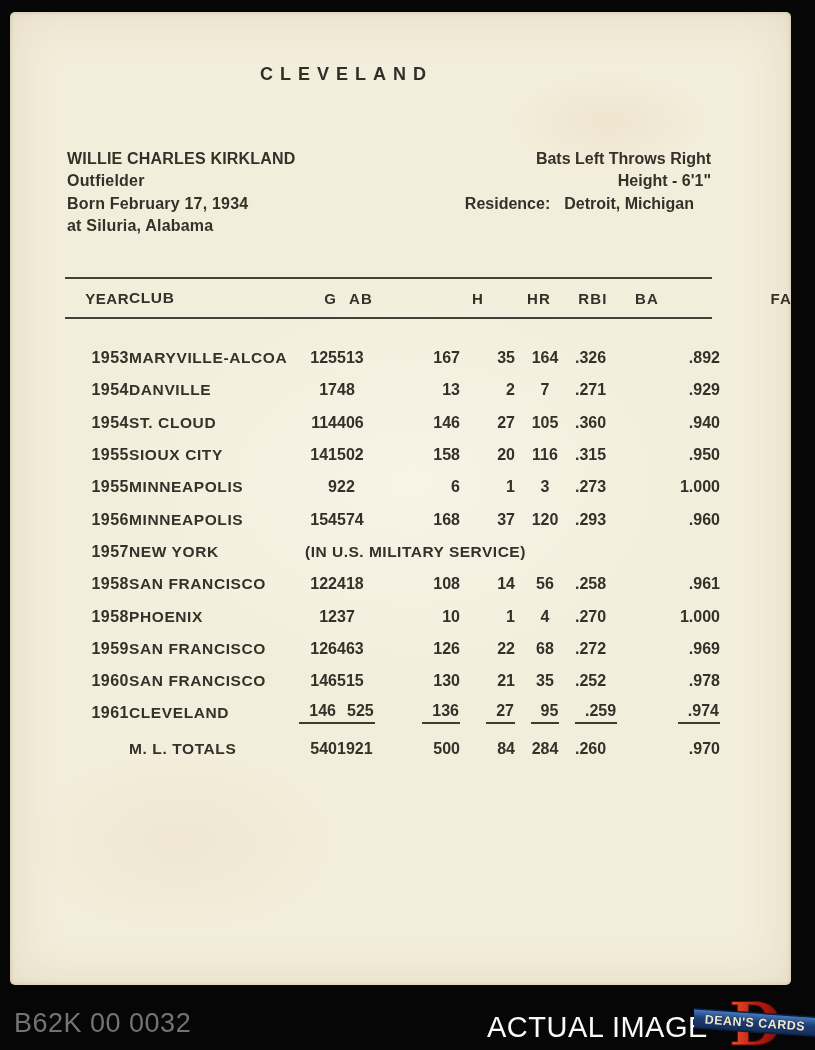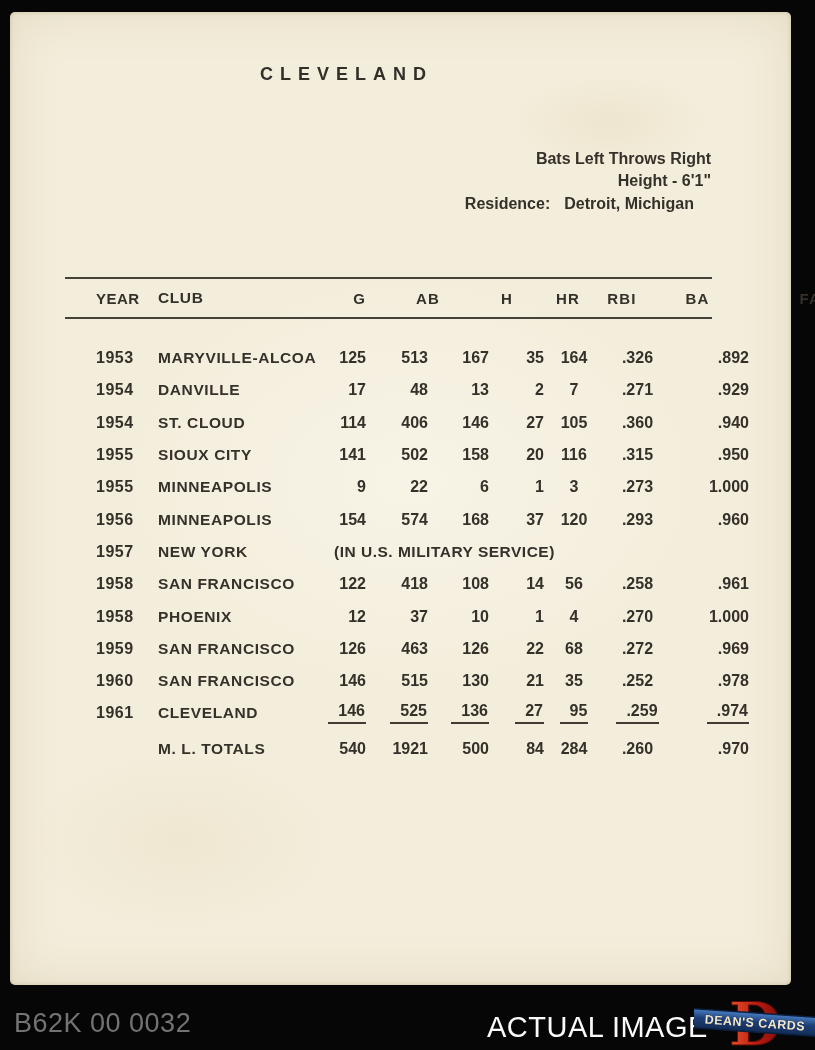--- a/index.html
+++ b/index.html
@@ -35,28 +35,28 @@
   .bio-right .residence-line { margin-right:17px; }
   .bio-right .residence-line .gap { display:inline-block; width:14px; }
   
   .stats { position:absolute; left:55px; top:265px; width:655px; font-weight:700; }
   .rule { width:647px; border-top:2px solid #46403a; }
   .hdr  { display:flex; height:38px; align-items:center; font-size:15px; letter-spacing:1.2px; }
   .rows { margin-top:23px; }
   .row  { display:flex; height:32.3px; align-items:center; font-size:16px; }
   .totals-row { margin-top:3px; }
   .c { flex:none; white-space:nowrap; }
-  .c.year { width:62px;  text-align:left; padding-left:2px; letter-spacing:.5px;margin-left:29px; }
+  .c.year { width:62px;  text-align:right; padding-left:2px; letter-spacing:.5px; }
   .c.club { width:153px; text-align:left; font-size:15.5px; letter-spacing:.6px; }
   .c.n1 { width:55px; text-align:right; }
-  .c.n2 { width:62px; text-align:right; }
+  .c.n2 { width:62px; text-align:left; }
   .c.n3 { width:61px; text-align:right; }
   .c.n4 { width:55px; text-align:right; }
   .c.n5 { width:60px; text-align:center; }
-  .c.n6 { width:67px; text-align:center; }
+  .c.n6 { width:67px; text-align:left; }
   .c.n7 { width:78px; text-align:right; }
   .hdr .c.n1,.hdr .c.n2,.hdr .c.n3,.hdr .c.n4,.hdr .c.n5,.hdr .c.n6,.hdr .c.n7 { padding-right:12px; }
   .c.note { flex:1; text-align:left; padding-left:23px; font-size:15.5px; letter-spacing:.5px; }
   .row-u .c span { display:inline-block; border-bottom:2px solid #413b34; padding:0 1px 2px 10px; }
   
   .footer-code {
     position:absolute; left:14px; top:1008px;
     font-size:27px; letter-spacing:.5px; color:#737373;
   }
   .footer-label {
@@ -65,20 +65,26 @@
   }
   .logo { position:absolute; left:694px; top:993px; }
 </style>
 </head>
 <body>
 
 <div class="card">
 
   <div class="team-title">CLEVELAND</div>
 
+  <div class="bio-left">
+    <div>WILLIE CHARLES KIRKLAND</div>
+    <div>Outfielder</div>
+    <div>Born February 17, 1934</div>
+    <div>at Siluria, Alabama</div>
+  </div>
 
   <div class="bio-right">
     <div>Bats Left Throws Right</div>
     <div>Height - 6'1"</div>
     <div class="residence-line"><span>Residence:</span><span class="gap"></span><span>Detroit, Michigan</span></div>
   </div>
 
   <div class="stats">
     <div class="rule"></div>
     <div class="hdr">

